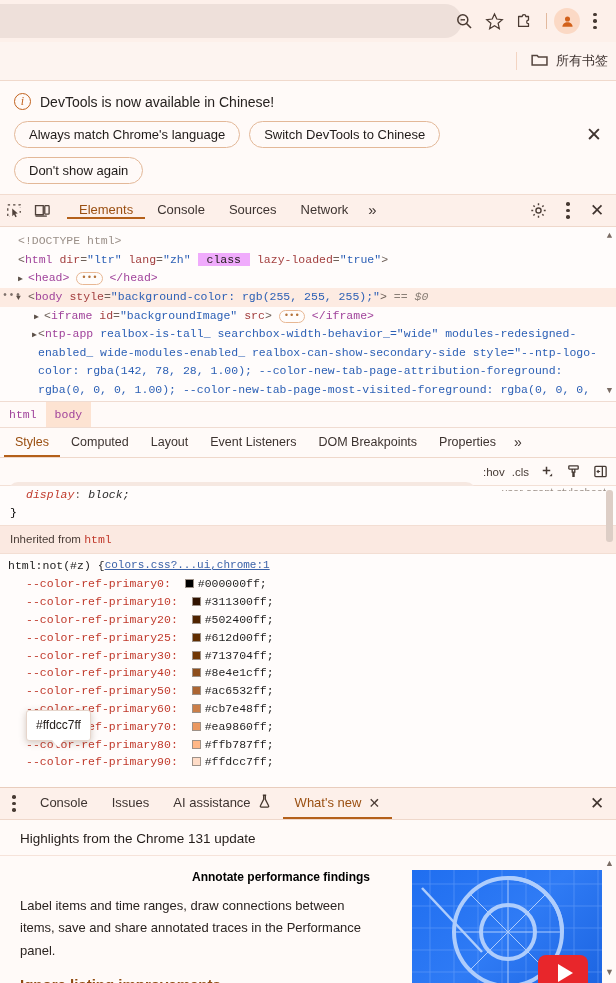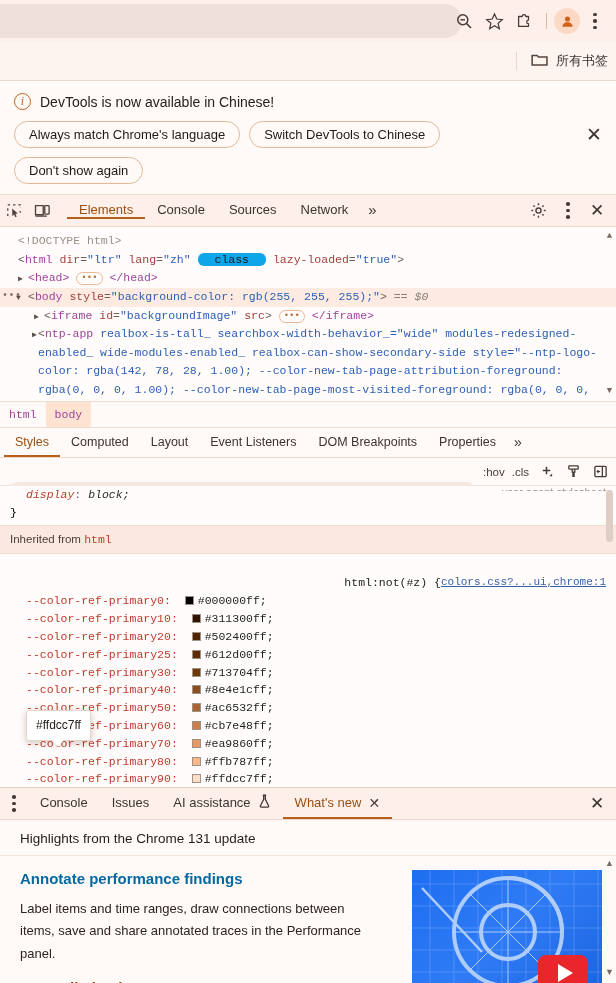--- a/index.html
+++ b/index.html
@@ -99,21 +99,21 @@
   }
   .dnode { padding-left: 18px; white-space: nowrap; position: relative; color: #333; }
   .dnode.wrap { white-space: normal; padding-right: 16px; }
   .dnode.sel { background: #fdebe2; }
   .tri { position: absolute; font-size: 8px; color: #5c5048; }
   .tag { color: #a0439b; }
   .attrn { color: #a33f3f; }
   .attrv { color: #2b5fb5; }
   .punc { color: #6e6058; }
   .doctype { color: #9b9089; text-align: right; }
-  .hl-class { background: #0ea5e9; color: #1d1916; padding: 0 17px; border-radius: 6px; }
+  .hl-class { background: #f0abfc; color: #1d1916; padding: 0 9px; border-radius: 0; }
   .ellipsis-badge {
     display: inline-block; border: 1px solid #e8b793; color: #b4733c; border-radius: 8px;
     font-size: 9px; padding: 0 4px; line-height: 11px; vertical-align: 1px;
   }
   .dollar { color: #8a7f76; font-style: italic; }
   .dots-h { position: absolute; left: 2px; color: #7d706a; letter-spacing: .5px; font-size: 10px; }
 
   .vscroll {
     position: absolute; right: 2px; width: 9px; background: transparent;
     display: flex; flex-direction: column; align-items: center;
@@ -172,21 +172,21 @@
   .prop { color: #c0392b; font-style: italic; }
   .val { color: #2b2b2b; font-style: italic; }
   .struck { text-decoration: line-through; color: #8a6f64; }
   .struck .prop { color: #b05a4c; }
   .inherited-bar {
     background: #fbe9e1; padding: 5px 10px; font-size: 11.5px; color: #4a3d37;
     font-family: "Liberation Sans", sans-serif; border-top: 1px solid #f3ded3;
     border-bottom: 1px solid #f3ded3;
   }
   .inherited-bar .tagref { color: #c0392b; font-family: "Liberation Mono", monospace; }
-  .rule-head { display: flex; justify-content: flex-end; padding: 20px 10px 0 8px; }
+  .rule-head { display: flex; justify-content: flex-start; padding: 3px 10px 0 8px; }
   .selector { color: #222; }
   .src-link { color: #3b62a8; text-decoration: underline; font-size: 11px; cursor: pointer; }
   .varline { padding-left: 26px; white-space: nowrap; }
   .varname { color: #c0392b; }
   .swatch {
     display: inline-block; width: 9px; height: 9px; border: 1px solid #9d9188;
     vertical-align: -1px; margin-right: 4px;
   }
   .varval { color: #1f1f1f; }
 
@@ -215,21 +215,21 @@
   .dtab.active { color: #9a4f11; border-bottom-color: #b4601a; }
   .dtab .tabx { font-size: 14px; color: #4a3b35; }
   .flask svg { stroke: #46382f; fill: none; stroke-width: 1.4; }
   .drawer-body { flex: 1; background: #fffaf8; overflow: hidden; position: relative; }
   .wn-head {
     padding: 11px 14px 9px 20px; font-size: 13.5px; color: #231c19;
     font-family: "Liberation Sans", sans-serif; border-bottom: 1px solid #f6e3da;
   }
   .wn-content { padding: 14px 14px 0 20px; position: relative; }
   .wn-left { width: 350px; }
-  .wn-title { color: #0369a1; font-size: 15px; font-weight: bold; margin-bottom: 11px; }
+  .wn-title { color: #000000; font-size: 12px; font-weight: bold; margin-bottom: 11px; text-align: right; }
   .wn-text { font-size: 13px; color: #2b2421; line-height: 1.72; }
   .wn-title2 { color: #8f4a10; font-size: 15px; font-weight: bold; margin-top: 14px; }
   .wn-thumb {
     position: absolute; right: 14px; top: 14px; width: 190px; height: 124px;
     background: linear-gradient(135deg, #1f6ef0 0%, #2f7bf5 50%, #1b63e0 100%);
     overflow: hidden;
   }
   .play-btn {
     position: absolute; right: 14px; bottom: 4px; width: 50px; height: 35px;
     background: #e8262b; border-radius: 8px; display: flex; align-items: center;

